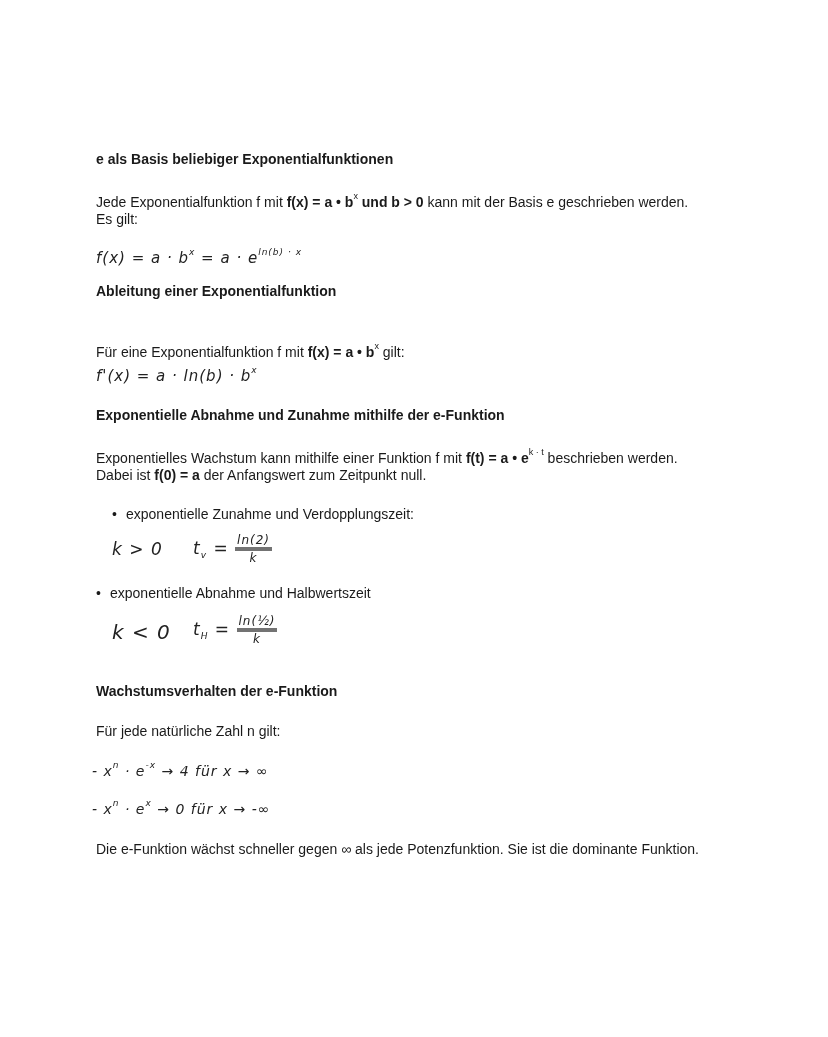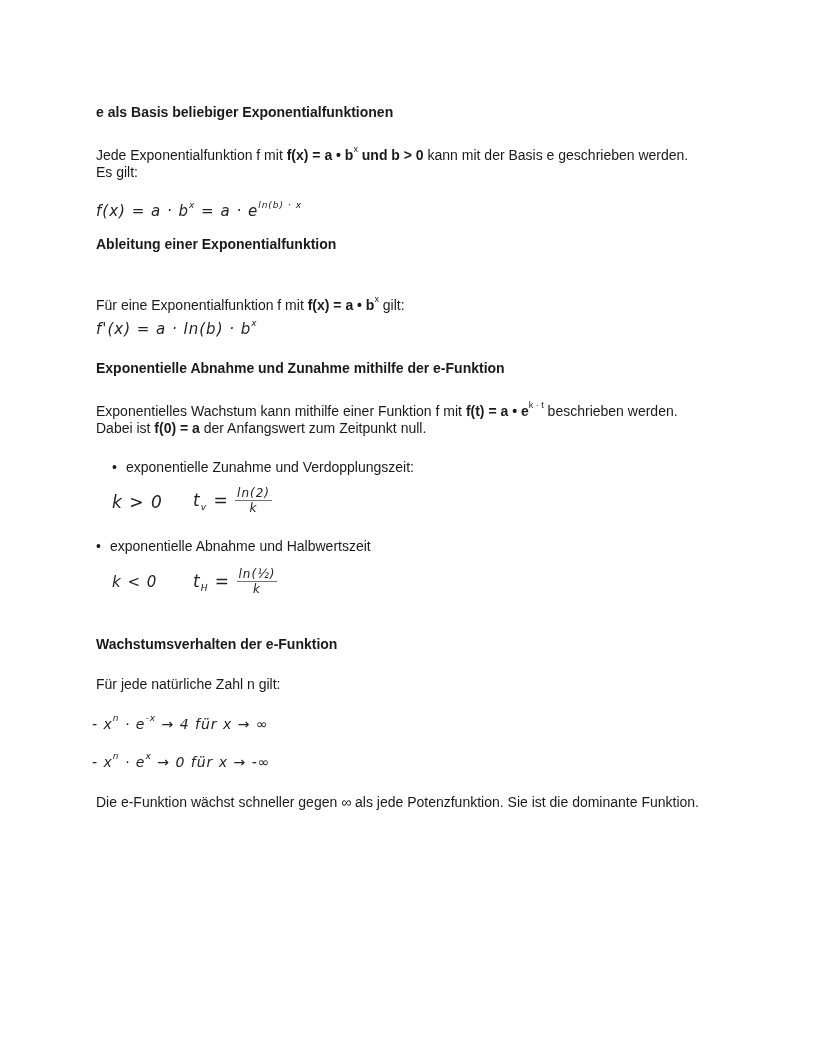--- a/index.html
+++ b/index.html
@@ -1,25 +1,25 @@
 <!DOCTYPE html>
 <html><head>
 <meta charset="utf-8">
 <style>
   html, body { margin: 0; padding: 0; background: #ffffff; }
   body { width: 828px; height: 1037px; position: relative; overflow: hidden;
          font-family: "Liberation Sans", sans-serif; color: #1a1a1a; }
-  .abs { position: absolute; white-space: nowrap; }
+  .abs { position: absolute; white-space: nowrap; margin-top: 47px; }
   .h { font-weight: bold; font-size: 14px; }
   .p { font-size: 14px; }
   .hw { font-family: "DejaVu Sans", sans-serif; font-size: 15px; color: #222; letter-spacing: 1px; font-style: italic; }
   sup.s { font-size: 9px; vertical-align: 8px; }
   .bullet { display: inline-block; width: 14px; }
   .frac { display: inline-block; vertical-align: middle; text-align: center; font-size: 12px; }
-  .frac .num { display: block; border-bottom: 1px solid #737373; padding: 0 2px; }
+  .frac .num { display: block; border-bottom: 4px solid #737373; padding: 0 2px; }
   .frac .den { display: block; }
 </style>
 </head>
 <body>
 
 <div class="abs h" style="left:96px;top:104px;">e als Basis beliebiger Exponentialfunktionen</div>
 <div class="abs p" style="left:96px;top:144px;">
   <span>Jede Exponentialfunktion f mit </span><b>f(x) = a • b</b><sup class="s">x</sup><b> und b &gt; 0</b><span> kann mit der Basis e geschrieben werden.</span>
 </div>
 <div class="abs p" style="left:96px;top:164px;">Es gilt:</div>
@@ -48,21 +48,21 @@
 </div>
 <div class="abs hw" style="left:112px;top:492px;font-size:17px;">k &gt; 0</div>
 <div class="abs hw" style="left:193px;top:486px;font-size:17px;">
   <span>t</span><sub style="font-size:9px;">v</sub> =
   <span class="frac"><span class="num">ln(2)</span><span class="den">k</span></span>
 </div>
 
 <div class="abs p" style="left:96px;top:538px;">
   <span class="bullet">•</span><span>exponentielle Abnahme und Halbwertszeit</span>
 </div>
-<div class="abs hw" style="left:112px;top:573px;font-size:15px;">k &lt; 0</div>
+<div class="abs hw" style="left:112px;top:573px;font-size:20px;">k &lt; 0</div>
 <div class="abs hw" style="left:193px;top:567px;font-size:17px;">
   <span>t</span><sub style="font-size:9px;">H</sub> =
   <span class="frac"><span class="num">ln(½)</span><span class="den">k</span></span>
 </div>
 
 <div class="abs h" style="left:96px;top:636px;">Wachstumsverhalten der e-Funktion</div>
 <div class="abs p" style="left:96px;top:676px;">Für jede natürliche Zahl n gilt:</div>
 <div class="abs hw" style="left:92px;top:713px;font-size:14px;">
   <span>- x</span><sup class="s">n</sup><span> · e</span><sup class="s">-x</sup><span> → 4  für  x → ∞</span>
 </div>

